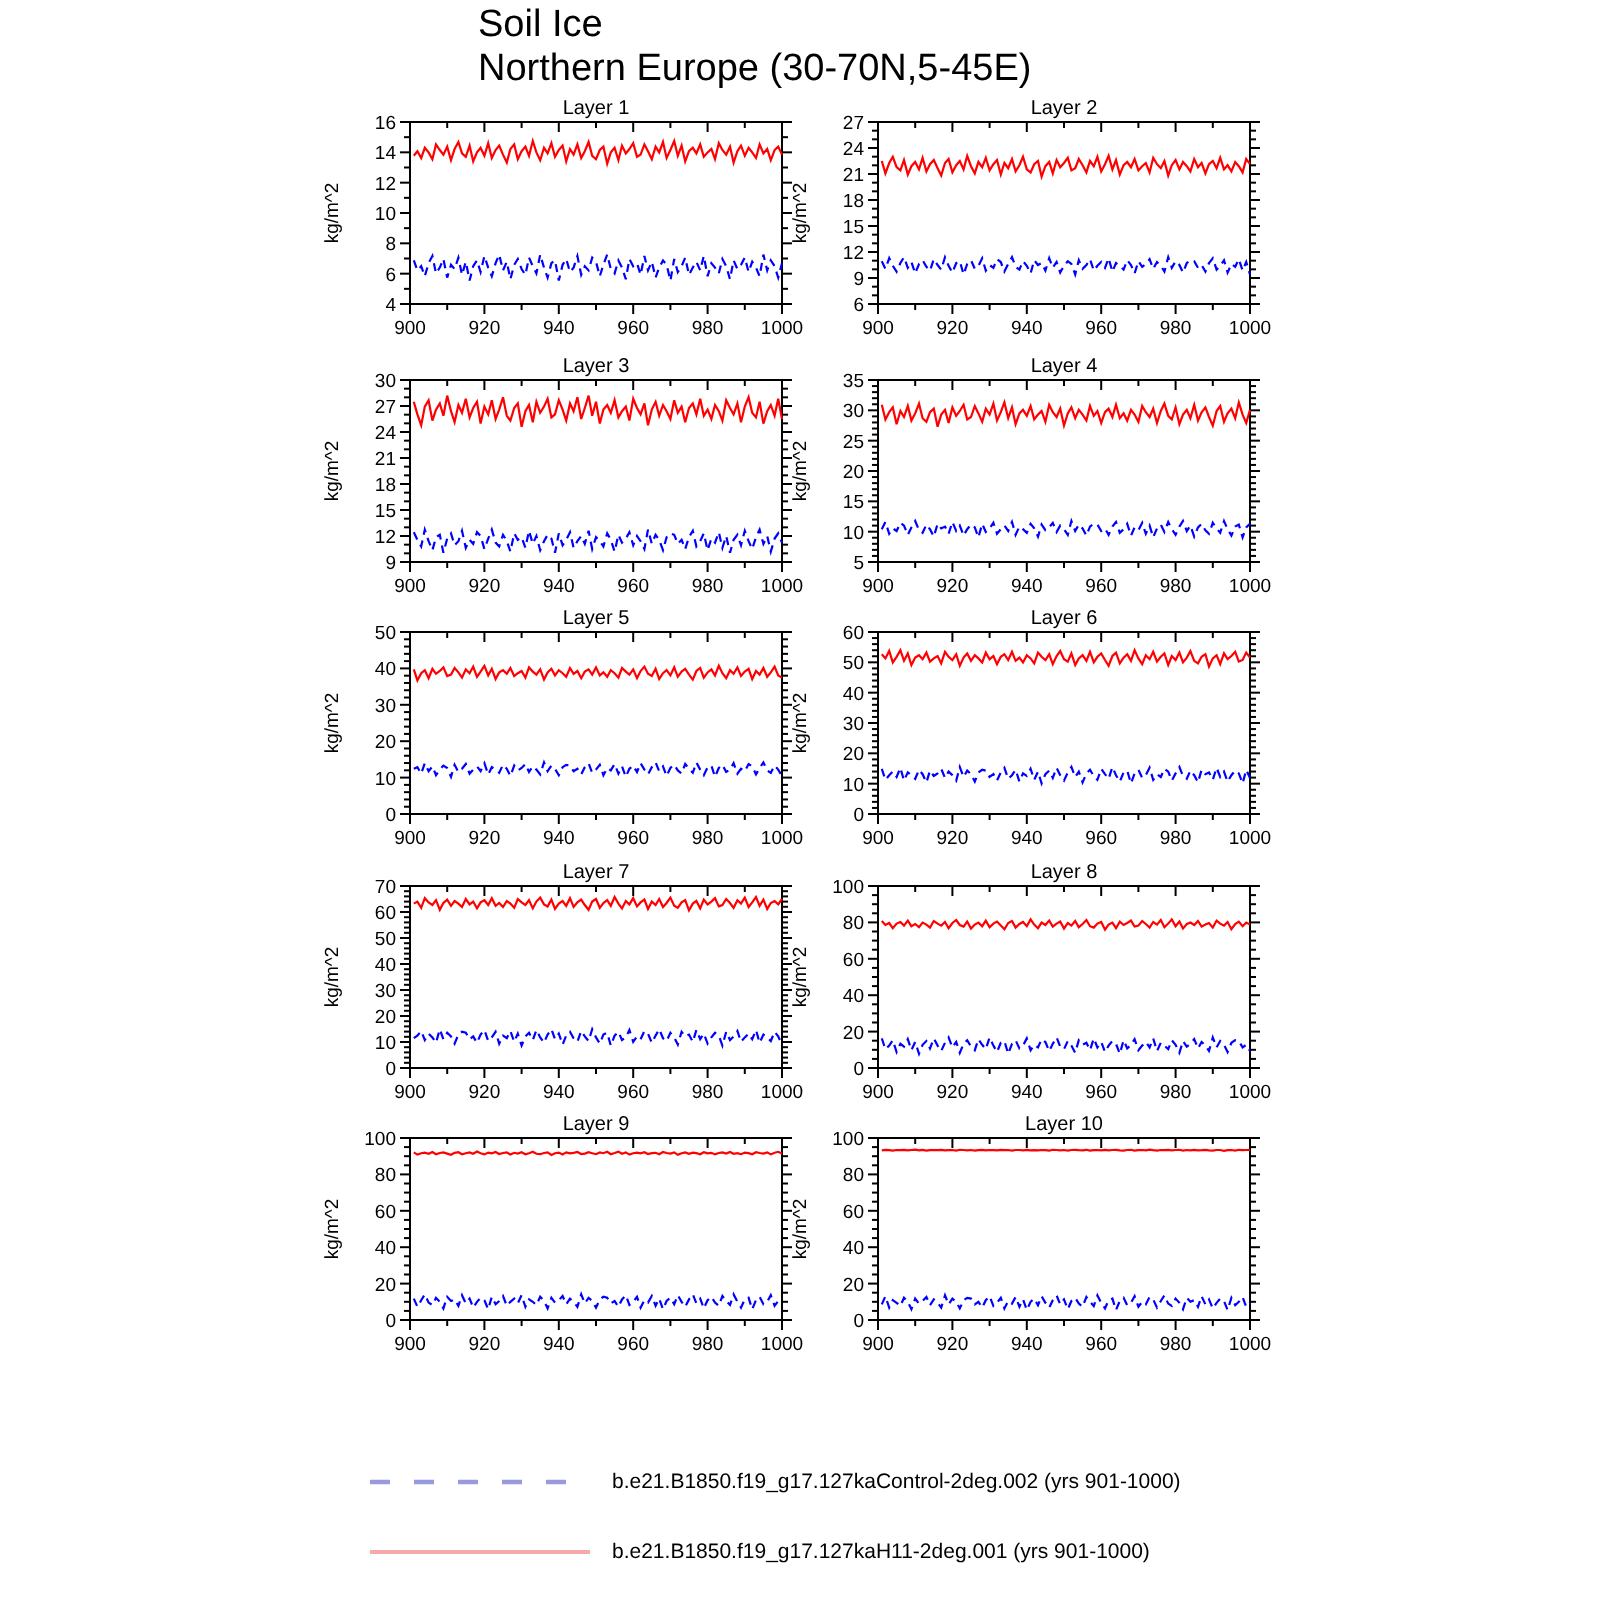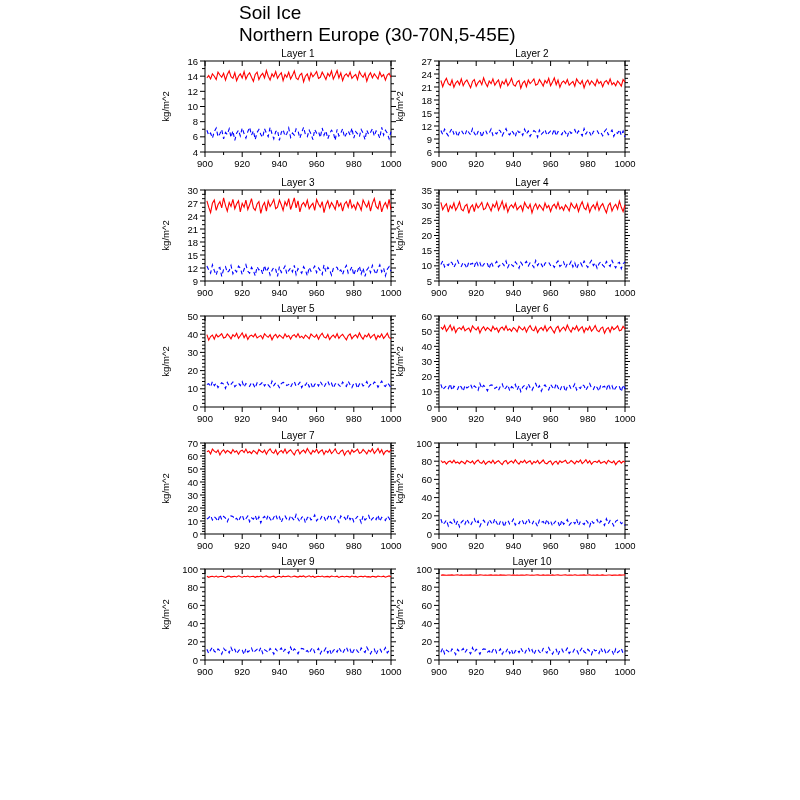--- a/index.html
+++ b/index.html
@@ -931,15 +931,27 @@
         <line x1="434" y1="569" x2="439" y2="569" stroke="#000" stroke-width="1"></line>
         <line x1="625" y1="569" x2="630" y2="569" stroke="#000" stroke-width="1"></line>
         <text x="432" y="572.5" font-size="9.5" text-anchor="end" font-family="&quot;Liberation Sans&quot;,&quot;DejaVu Sans&quot;,sans-serif">100</text>
         <text x="532" y="565" font-size="10" text-anchor="middle" font-family="&quot;Liberation Sans&quot;,&quot;DejaVu Sans&quot;,sans-serif">Layer 10</text>
         <text x="0" y="0" font-size="9.5" text-anchor="middle" font-family="&quot;Liberation Sans&quot;,&quot;DejaVu Sans&quot;,sans-serif" transform="translate(403,614.5) rotate(-90)">kg/m^2</text>
         <polyline points="440.9,575.2 442.7,574.9 444.6,575.1 446.4,575.3 448.3,575.0 450.2,575.1 452.0,574.9 453.9,575.2 455.7,575.0 457.6,574.8 459.5,575.2 461.3,574.9 463.2,575.3 465.0,575.1 466.9,575.0 468.8,575.1 470.6,574.9 472.5,575.2 474.3,575.1 476.2,575.0 478.1,575.3 479.9,574.9 481.8,575.0 483.6,575.2 485.5,575.0 487.4,575.3 489.2,575.1 491.1,574.9 492.9,575.2 494.8,575.0 496.7,575.1 498.5,575.2 500.4,574.9 502.2,575.1 504.1,575.0 506.0,575.3 507.8,575.0 509.7,575.0 511.5,575.2 513.4,574.9 515.3,575.2 517.1,575.1 519.0,575.2 520.8,575.0 522.7,575.1 524.6,575.3 526.4,574.9 528.3,575.0 530.1,575.2 532.0,575.0 533.9,575.3 535.7,575.0 537.6,574.9 539.4,575.1 541.3,575.2 543.2,574.9 545.0,575.3 546.9,575.1 548.7,575.0 550.6,575.2 552.5,574.9 554.3,575.2 556.2,575.0 558.0,574.9 559.9,575.2 561.8,575.3 563.6,575.0 565.5,574.9 567.3,575.3 569.2,575.1 571.1,575.0 572.9,575.2 574.8,574.8 576.6,575.1 578.5,575.3 580.4,575.0 582.2,575.1 584.1,574.9 585.9,575.2 587.8,575.0 589.7,574.9 591.5,575.3 593.4,575.0 595.2,575.2 597.1,574.9 599.0,575.2 600.8,575.1 602.7,574.9 604.5,575.2 606.4,575.3 608.3,575.0 610.1,575.0 612.0,575.4 613.8,575.1 615.7,575.0 617.6,575.3 619.4,574.9 621.3,575.1 623.1,575.0 625.0,574.9" fill="none" stroke="#ff0000" stroke-width="1.1"></polyline>
         <polyline points="440.9,652.2 442.7,648.1 444.6,653.8 446.4,650.1 448.3,651.4 450.2,653.0 452.0,648.9 453.9,650.9 455.7,654.6 457.6,649.3 459.5,651.8 461.3,650.5 463.2,648.5 465.0,652.6 466.9,649.7 468.8,651.4 470.6,653.8 472.5,647.7 474.3,652.2 476.2,649.3 478.1,650.9 479.9,654.2 481.8,650.1 483.6,648.9 485.5,649.3 487.4,652.2 489.2,650.9 491.1,653.8 492.9,650.1 494.8,648.1 496.7,653.0 498.5,651.4 500.4,648.9 502.2,654.2 504.1,650.5 506.0,651.8 507.8,648.5 509.7,653.4 511.5,649.7 513.4,655.0 515.3,650.9 517.1,649.3 519.0,652.6 520.8,648.1 522.7,651.4 524.6,653.8 526.4,650.1 528.3,647.7 530.1,652.2 532.0,649.7 533.9,654.6 535.7,650.5 537.6,648.9 539.4,651.8 541.3,653.4 543.2,648.5 545.0,650.9 546.9,653.0 548.7,647.7 550.6,651.4 552.5,654.2 554.3,650.1 556.2,649.3 558.0,655.0 559.9,650.5 561.8,648.9 563.6,652.6 565.5,651.4 567.3,648.1 569.2,653.4 571.1,650.9 572.9,652.2 574.8,648.5 576.6,649.7 578.5,653.8 580.4,650.5 582.2,647.7 584.1,651.8 585.9,653.0 587.8,649.3 589.7,651.4 591.5,654.6 593.4,648.9 595.2,650.9 597.1,650.1 599.0,653.4 600.8,648.1 602.7,652.2 604.5,649.7 606.4,654.2 608.3,651.4 610.1,649.3 612.0,650.5 613.8,655.0 615.7,648.9 617.6,652.6 619.4,650.9 621.3,648.5 623.1,653.4 625.0,651.4" fill="none" stroke="#0000ff" stroke-width="1.1" stroke-dasharray="4 3"></polyline>
       </g>
     </svg>
 
+  <div class="legend leg1">
+    <svg class="sample" width="110" height="4">
+      <line x1="0" y1="2" x2="110" y2="2" stroke-width="2.2" stroke-dasharray="10 12" stroke="#9999dd"></line>
+    </svg>
+    <span class="lab">b.e21.B1850.f19_g17.127kaControl-2deg.002 (yrs 901-1000)</span>
+  </div>
 
+  <div class="legend leg2">
+    <svg class="sample" width="110" height="4">
+      <line x1="0" y1="2" x2="110" y2="2" stroke-width="2" stroke="#f5a9a9"></line>
+    </svg>
+    <span class="lab">b.e21.B1850.f19_g17.127kaH11-2deg.001 (yrs 901-1000)</span>
+  </div>
 
 </div>
 
 </body></html>

